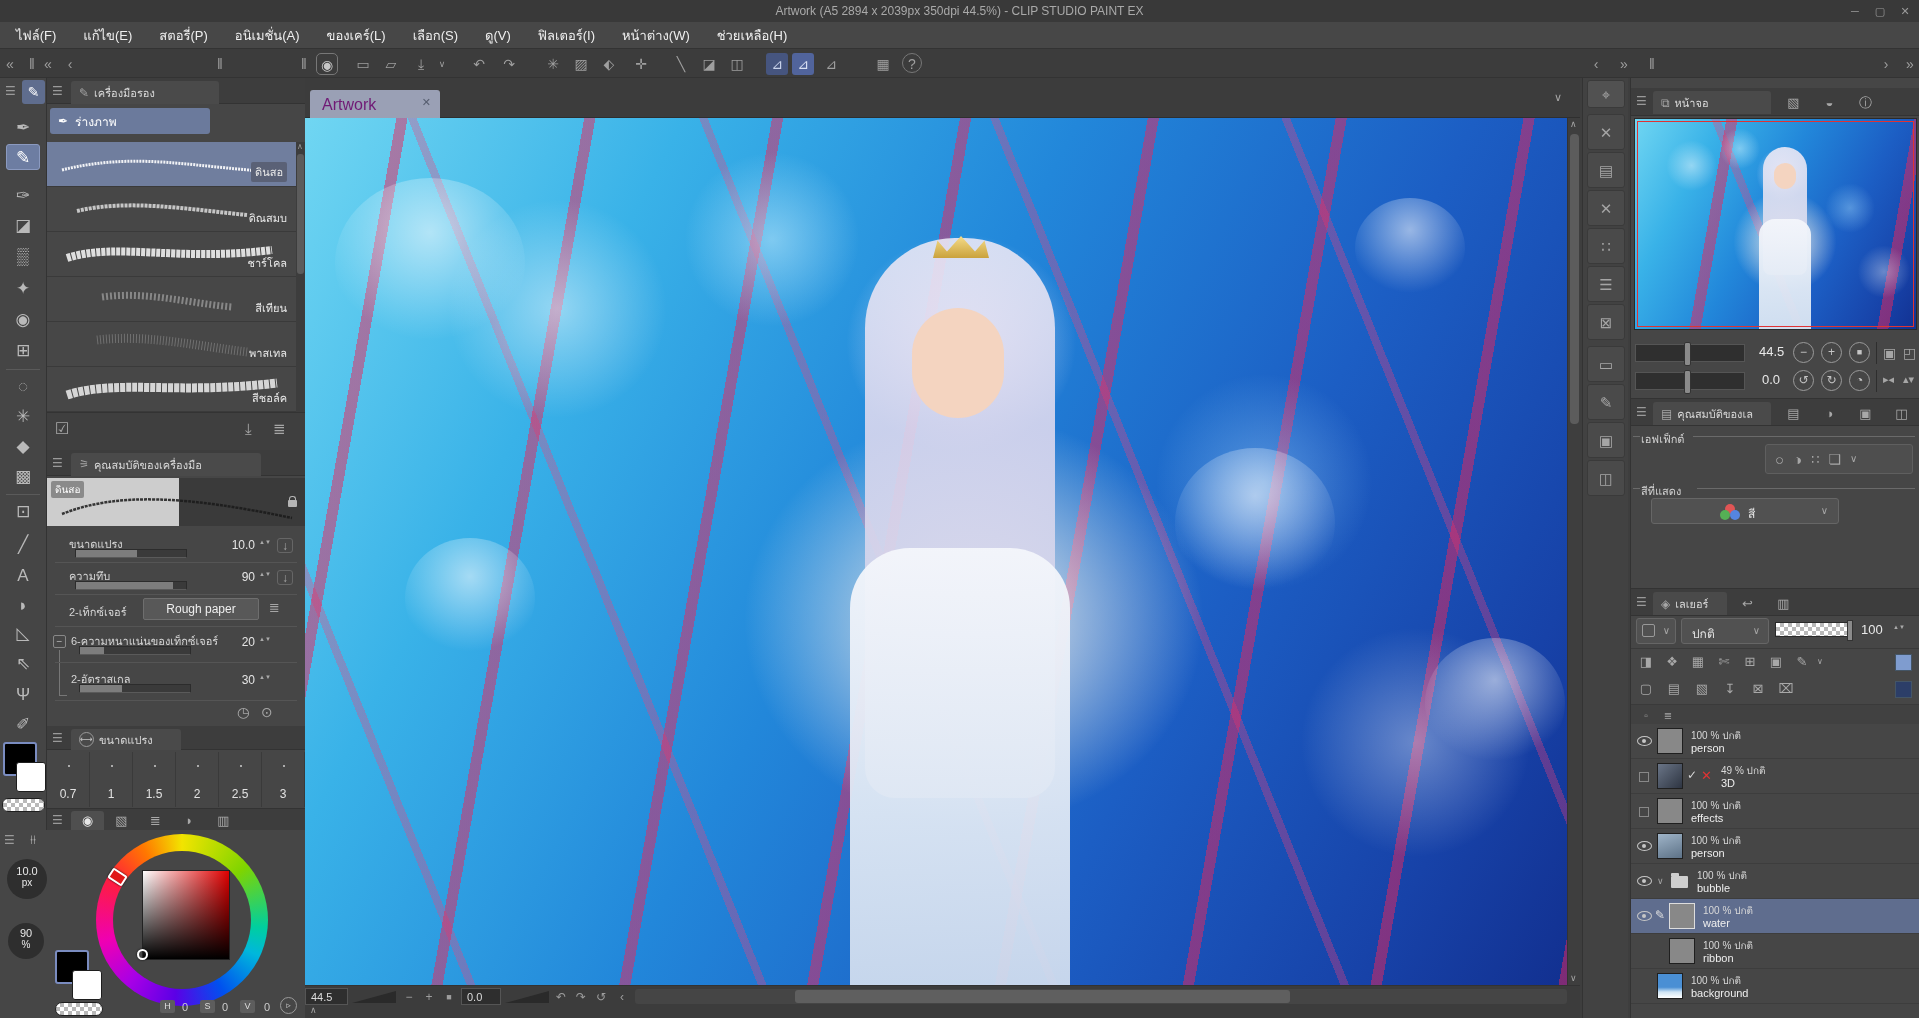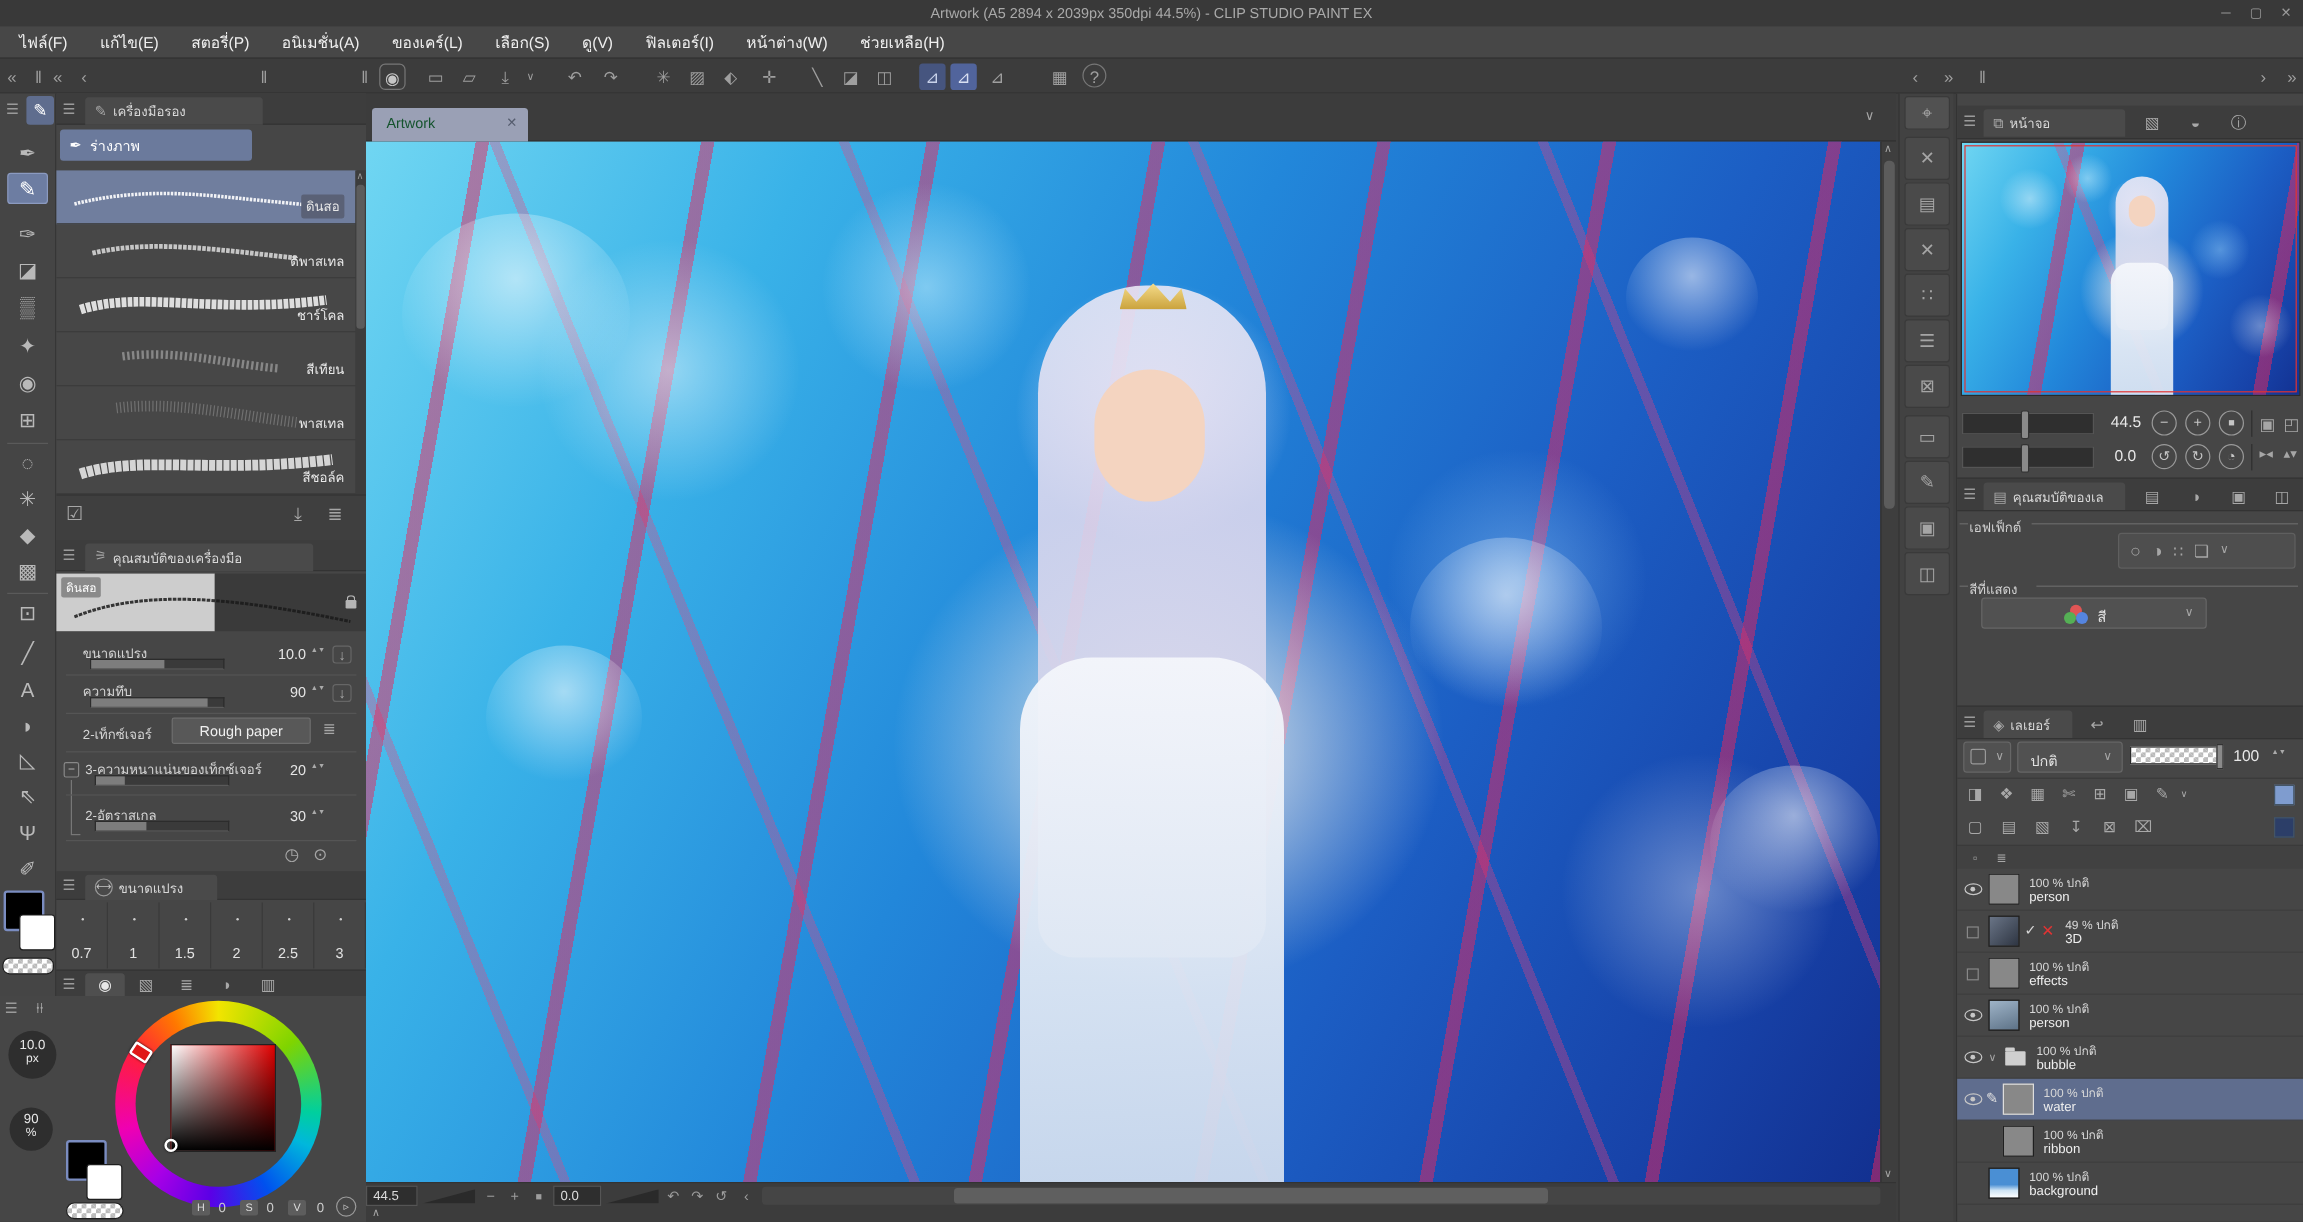--- a/index.html
+++ b/index.html
@@ -63,21 +63,21 @@
   .svsq { position:absolute; background:
       linear-gradient(to top, #000, rgba(0,0,0,0) ),
       linear-gradient(to right, #fff, rgba(255,255,255,0)), #e00000; border:1px solid #222; }
   .hue-cursor { position:absolute; width:17px; height:12px; background:#e01818; border:2px solid #fff; border-radius:2px; box-shadow:0 0 2px #000; transform:rotate(33deg); }
   .sv-cursor { position:absolute; width:11px; height:11px; border:2px solid #fff; border-radius:50%; box-shadow:0 0 2px #000; }
   .hsvbox { position:absolute; width:15px; height:13px; background:#5d5d5d; border-radius:2px; color:#ddd; font-size:9px; text-align:center; line-height:13px; }
   .hsvval { position:absolute; font-size:11px; color:#ccc; }
   
   #canvasregion { left:305px; top:78px; width:1275px; height:940px; background:#3c3c3c; }
   #doc-tab { position:absolute; left:5px; top:12px; width:130px; height:28px; background:#9aa0b5; border-radius:3px 3px 0 0; }
-  #doc-tab .t { position:absolute; left:12px; top:6px; font-size:12px; color:#14532d; }
+  #doc-tab .t { position:absolute; left:12px; top:6px; font-size:16px; color:#701a75; }
   #doc-tab .x { position:absolute; right:9px; top:6px; font-size:11px; color:#555c6e; }
   .artwork { background:
       radial-gradient(ellipse 26% 34% at 53% 58%, rgba(255,246,236,.95), rgba(255,246,236,0) 70%),
       radial-gradient(ellipse 13% 18% at 52% 26%, rgba(238,234,252,.85), rgba(238,234,252,0) 70%),
       radial-gradient(circle at 20% 22%, rgba(255,255,255,.45), transparent 9%),
       radial-gradient(circle at 37% 14%, rgba(205,242,255,.5), transparent 8%),
       radial-gradient(circle at 76% 42%, rgba(170,225,255,.4), transparent 10%),
       radial-gradient(circle at 88% 72%, rgba(255,255,255,.35), transparent 9%),
       repeating-linear-gradient(100deg, transparent 0 90px, rgba(233,38,92,.5) 90px 101px, transparent 101px 185px),
       repeating-linear-gradient(68deg, transparent 0 150px, rgba(244,62,120,.33) 150px 158px, transparent 158px 270px),
@@ -230,21 +230,21 @@
     <div class="brow sel" style="top:64px;">
       <svg width="250" height="45" style="position:absolute;left:0;top:0;">
           <path d="M15 28 C 70 14, 120 20, 160 24 S 225 30, 238 32" stroke="#fff" stroke-width="3" fill="none" opacity="0.9" stroke-dasharray="2 1"></path>
         </svg>
       <span class="lbl">ดินสอ</span>
     </div>
     <div class="brow" style="top:109px;">
       <svg width="250" height="45" style="position:absolute;left:0;top:0;">
           <path d="M30 24 C 80 12, 140 22, 200 28" stroke="#ddd" stroke-width="4" fill="none" opacity="0.85" stroke-dasharray="3 1"></path>
         </svg>
-      <span class="lbl">ดิพาสเทล</span>
+      <span class="lbl">ดิณสมบ</span>
     </div>
     <div class="brow" style="top:154px;">
       <svg width="250" height="45" style="position:absolute;left:0;top:0;">
           <path d="M20 26 C 70 10, 130 30, 225 18" stroke="#eee" stroke-width="8" fill="none" opacity="0.9" stroke-dasharray="4 1"></path>
         </svg>
       <span class="lbl">ชาร์โคล</span>
     </div>
     <div class="brow" style="top:199px;">
       <svg width="250" height="45" style="position:absolute;left:0;top:0;">
           <path d="M55 20 C 100 14, 140 26, 185 30" stroke="#bbb" stroke-width="7" fill="none" opacity="0.55" stroke-dasharray="2 2"></path>
@@ -307,21 +307,21 @@
     <span class="spin" style="left:212px;top:122px;">▲▼</span>
     <span class="ic abs" style="left:230px;top:120px;font-size:12px;border:1px solid #666;border-radius:3px;width:16px;height:15px;line-height:14px;">↓</span>
     <div class="rowline" style="top:144px;"></div>
     <span class="tprow-label" style="left:22px;top:153px;">2-เท็กซ์เจอร์</span>
     <div class="texbtn" style="left:96px;top:148px;width:116px;height:22px;">Rough paper</div>
     <span class="ic abs" style="left:222px;top:151px;font-size:13px;">≣</span>
     <div class="rowline" style="top:176px;"></div>
     <span class="abs" style="left:6px;top:185px;width:13px;height:13px;border:1px solid #888;border-radius:2px;color:#bbb;font-size:10px;line-height:11px;text-align:center;">−</span>
     <div class="abs" style="left:12px;top:200px;width:1px;height:45px;background:#777;"></div>
     <div class="abs" style="left:12px;top:245px;width:8px;height:1px;background:#777;"></div>
-    <span class="tprow-label" style="left:24px;top:182px;">3-ความหนาแน่นของเท็กซ์เจอร์</span>
+    <span class="tprow-label" style="left:24px;top:182px;">6-ความหนาแน่นของเท็กซ์เจอร์</span>
     <div class="tpbar" style="left:32px;top:196px;">
         <i style="width:22%;"></i>
       </div>
     <span class="tpval" style="left:172px;top:185px;">20</span>
     <span class="spin" style="left:212px;top:187px;">▲▼</span>
     <div class="rowline" style="top:212px;"></div>
     <span class="tprow-label" style="left:24px;top:220px;">2-อัตราสเกล</span>
     <div class="tpbar" style="left:32px;top:234px;">
         <i style="width:38%;"></i>
       </div>

